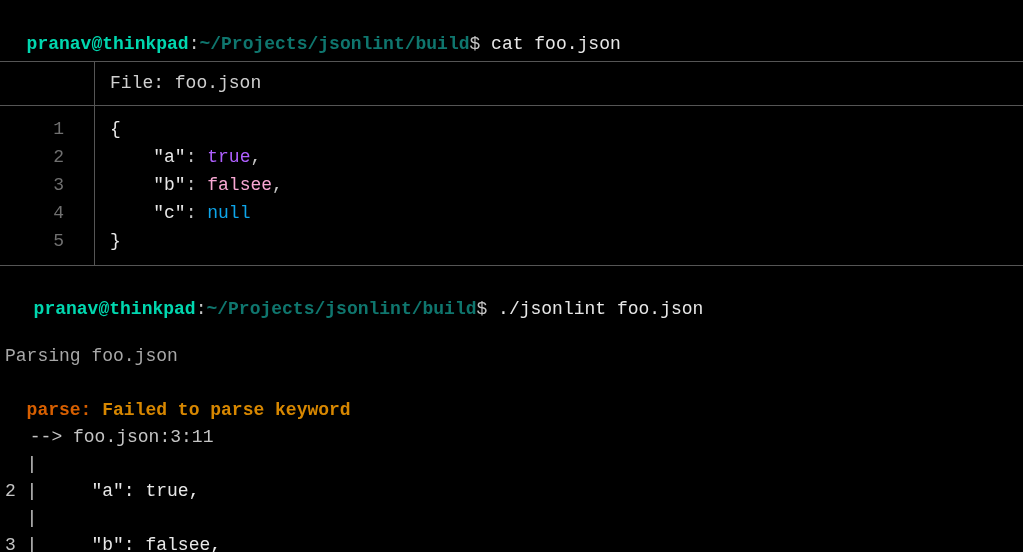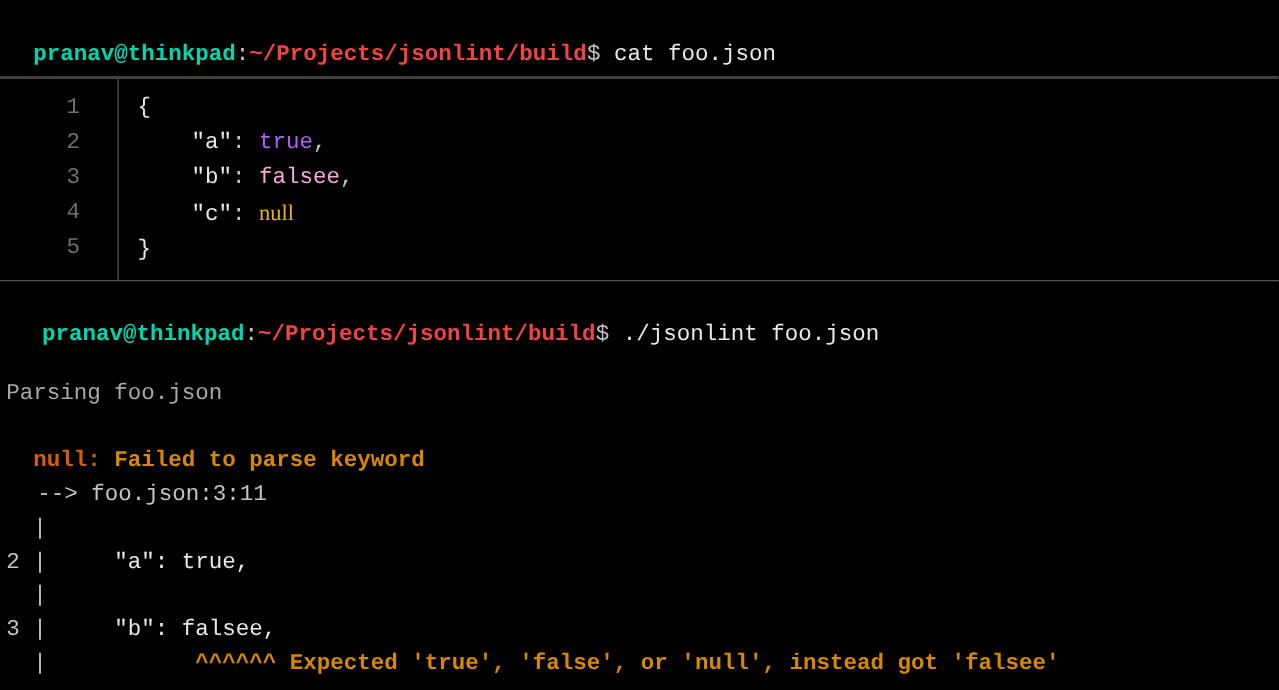--- a/index.html
+++ b/index.html
@@ -24,21 +24,21 @@
     }
     .user-host {
       color: #00d7af;
       font-weight: bold;
       margin-top: 44px;
     }
     .colon {
       color: #c5c5c5;
     }
     .path {
-      color: #ef4444;
+      color: #0f766e;
       font-weight: bold;
     }
     .dollar {
       color: #c5c5c5;
     }
     .command {
       color: #e8e8e8;
     }
     .header-row {
       display: flex;
@@ -80,22 +80,21 @@
     .brace {
       color: #e8e8e8;
     }
     .key {
       color: #e8e8e8;
     }
     .kw-true {
       color: #af5fff;
     }
     .kw-null {
-      color: #eab308;
-      font-family: Liberation Serif, serif;
+      color: #0ea5e9;
     }
     .kw-bad {
       color: #f9a8d4;
     }
     .parsing {
       color: #a8a8a8;
       padding: 0 5px;
       margin-top: 20px;
     }
     .error-label {
@@ -141,20 +140,21 @@
   </style>
 </head>
 <body>
 
 <div class="prompt-line">
   <span class="user-host">pranav@thinkpad</span><span class="colon">:</span><span class="path">~/Projects/jsonlint/build</span><span class="dollar">$</span><span class="command"> cat foo.json</span>
 </div>
 
 <div class="header-row">
   <div class="header-gutter"></div>
+  <div class="header-content">File: foo.json</div>
 </div>
 
 <div class="code-body">
   <div class="code-gutter">
     <div class="line-num">1</div>
     <div class="line-num">2</div>
     <div class="line-num">3</div>
     <div class="line-num">4</div>
     <div class="line-num">5</div>
   </div>
@@ -167,21 +167,21 @@
   </div>
 </div>
 
 <div class="prompt-line" style="margin-top:3px;padding-left:12px;">
   <span class="user-host">pranav@thinkpad</span><span class="colon">:</span><span class="path">~/Projects/jsonlint/build</span><span class="dollar">$</span><span class="command"> ./jsonlint foo.json</span>
 </div>
 
 <div class="parsing">Parsing foo.json</div>
 
 <div class="prompt-line">
-  <span class="error-label">null:</span><span class="error-msg"> Failed to parse keyword</span>
+  <span class="error-label">parse:</span><span class="error-msg"> Failed to parse keyword</span>
 </div>
 
 <div class="arrow-loc"> --&gt; foo.json:3:11</div>
 
 <div class="diag-line">  |</div>
 
 <div class="diag-line"><span class="diag-num">2 </span><span class="diag-pipe">|</span><span class="diag-code">     "a": true,</span></div>
 
 <div class="diag-line">  |</div>
 

